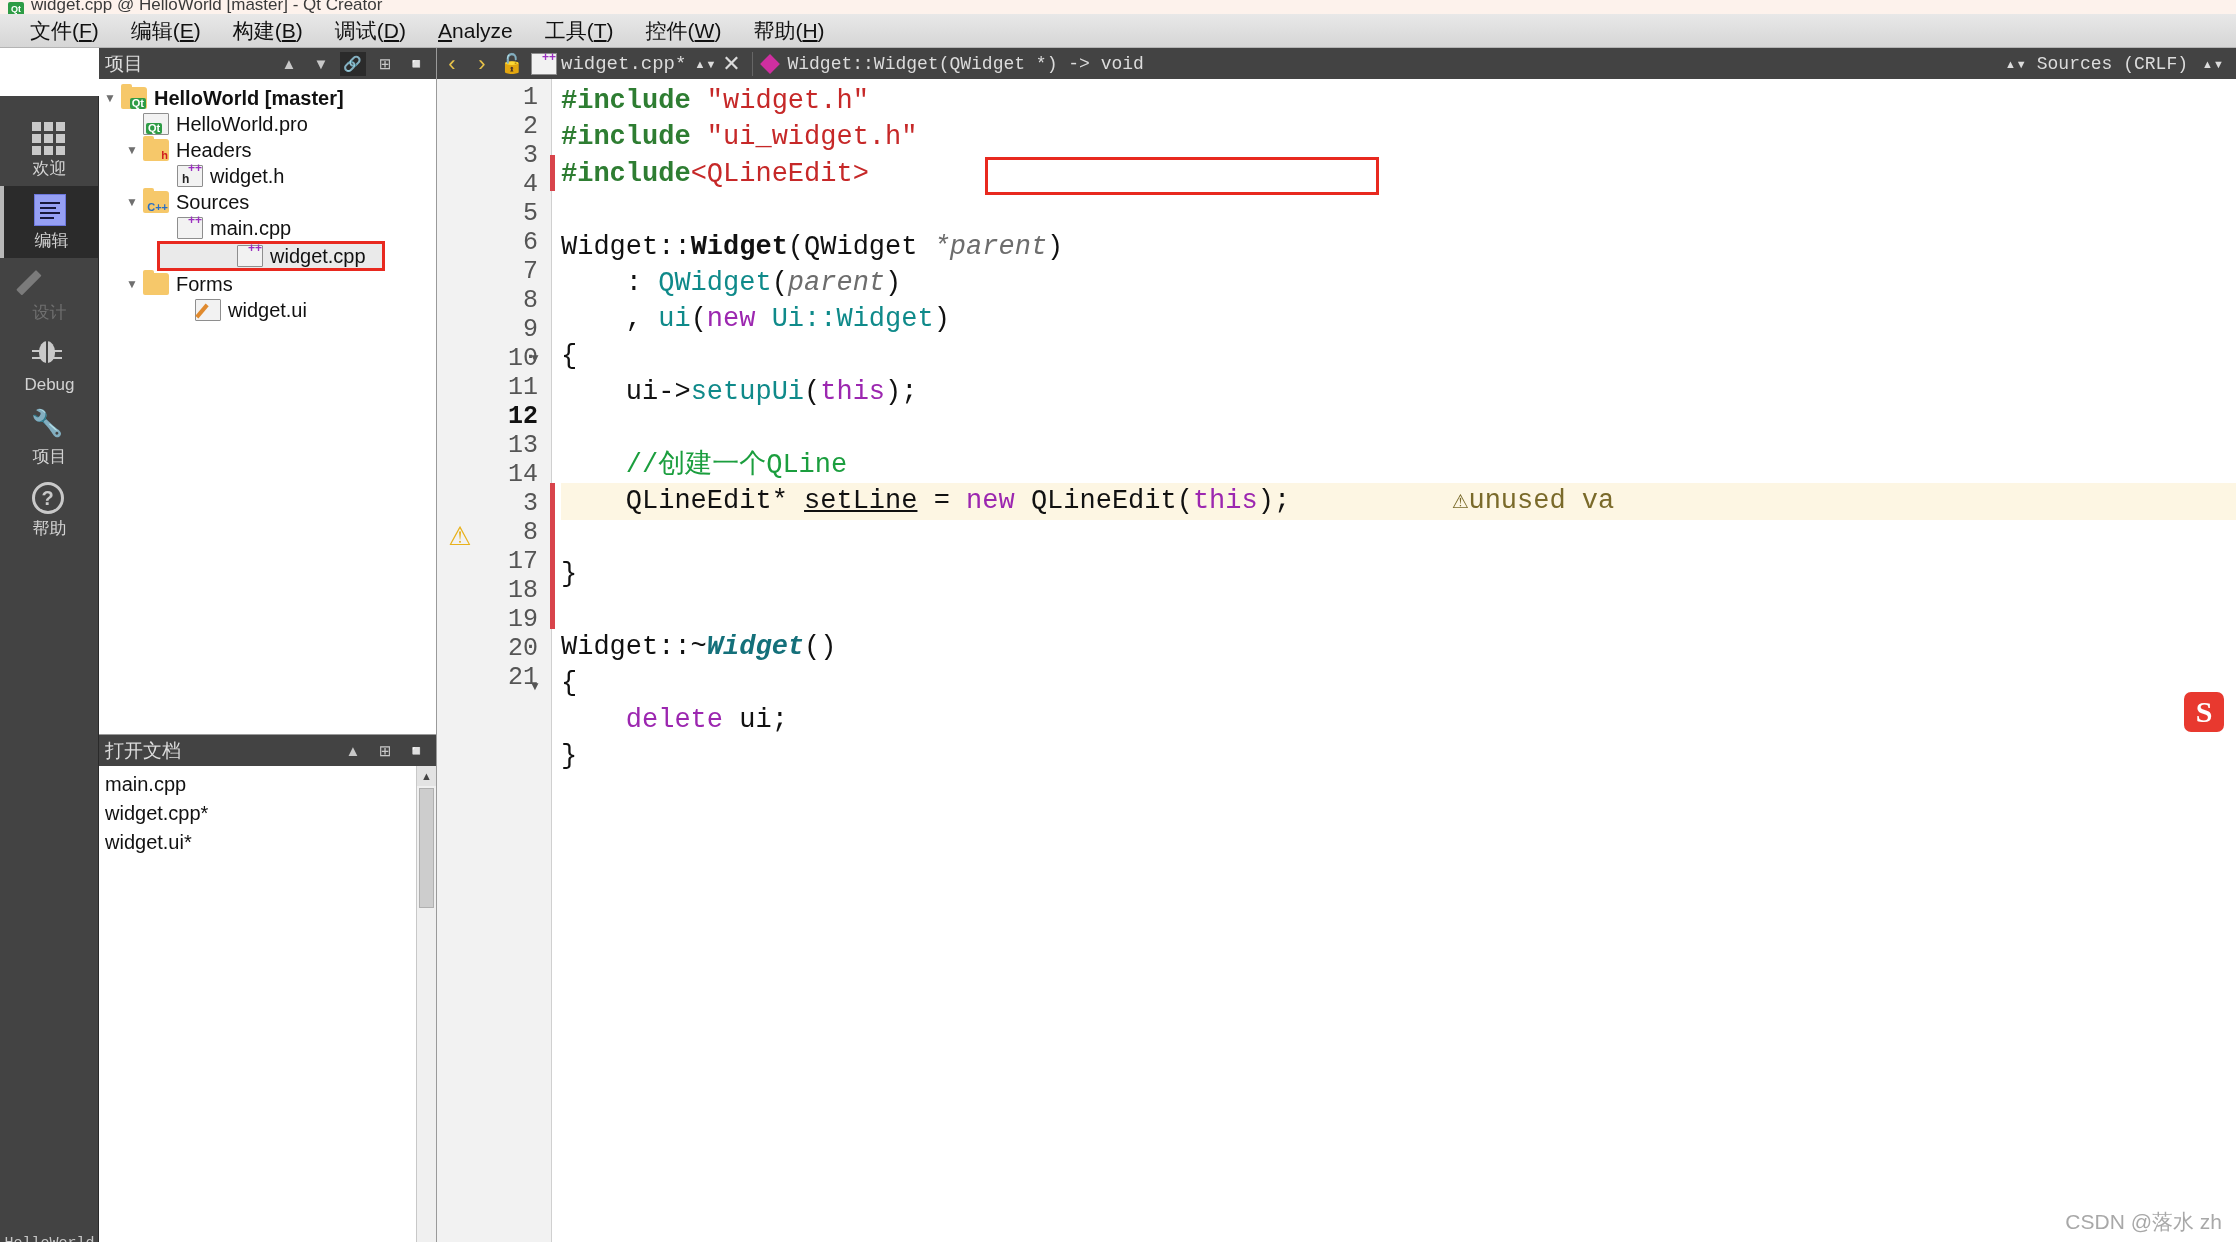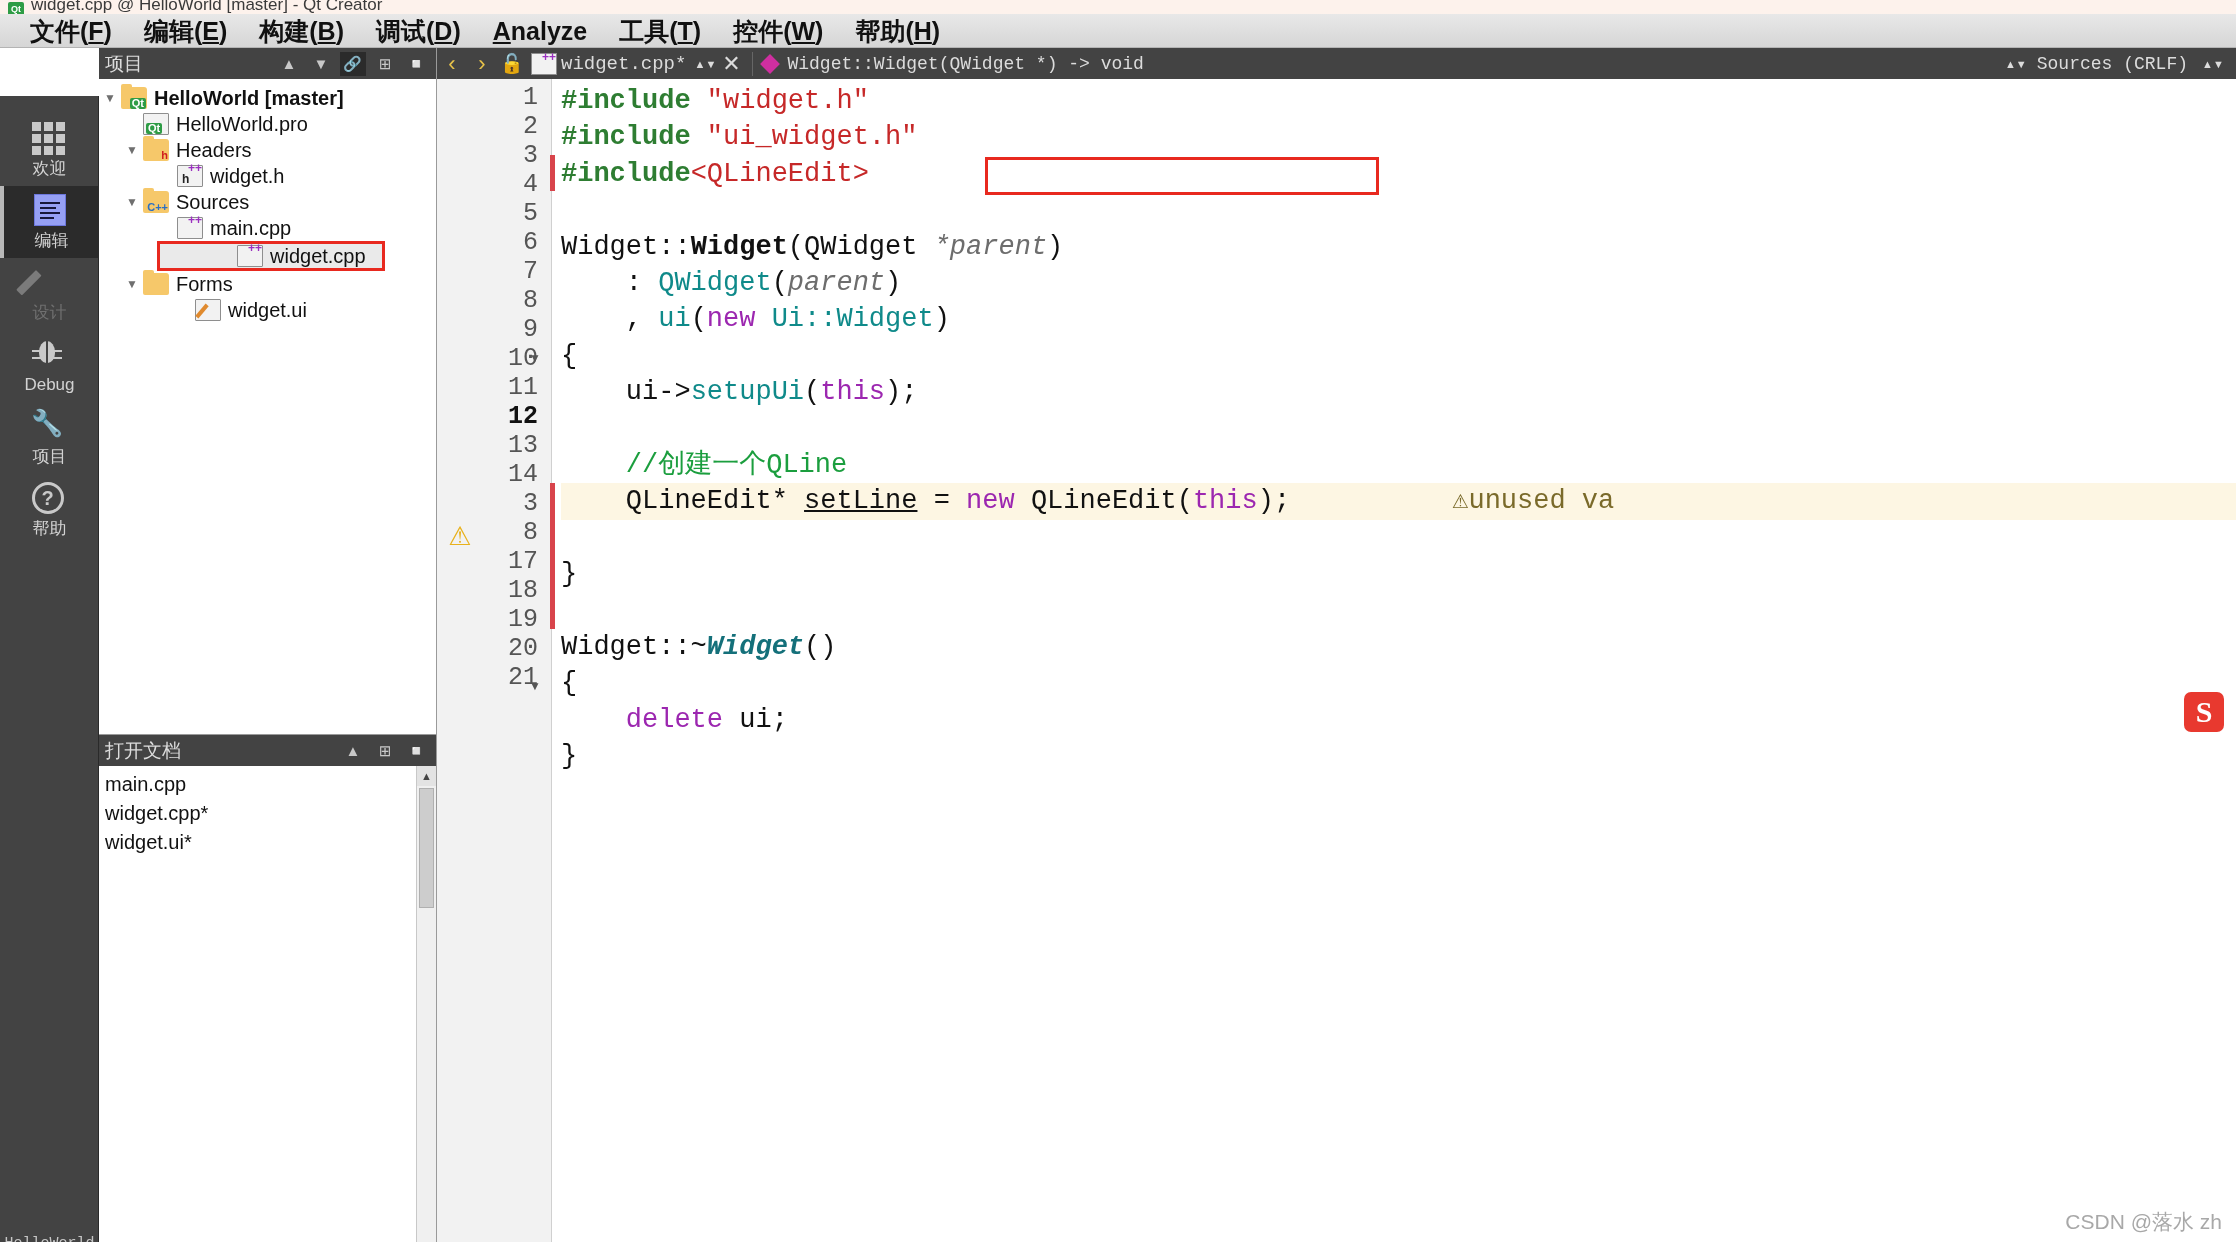--- a/index.html
+++ b/index.html
@@ -24,22 +24,22 @@
   #title-text{ position:relative; top:-4px; }
 
   
   #menubar{
     position:absolute; left:0; top:14px; width:2236px; height:34px;
     background:linear-gradient(#e8e8e8,#d6d6d6);
     border-bottom:1px solid #b4b4b4;
     display:flex; align-items:center; padding-left:14px;
   }
   .menu-item{
-    font-size:25px; color:#111; padding:2px 16px; white-space:nowrap;
-    line-height:26px; cursor:default;font-weight:bold;
+    font-size:21px; color:#111; padding:2px 16px; white-space:nowrap;
+    line-height:26px; cursor:default;
   }
   .menu-item .u{ text-decoration:underline; }
 
   
   #modebar{
     position:absolute; left:0; top:48px; width:99px; height:1194px;
     background:#434343; border-right:1px solid #2a2a2a;margin-top:48px;
   }
   .mode{
     width:99px; height:72px; display:flex; flex-direction:column;

